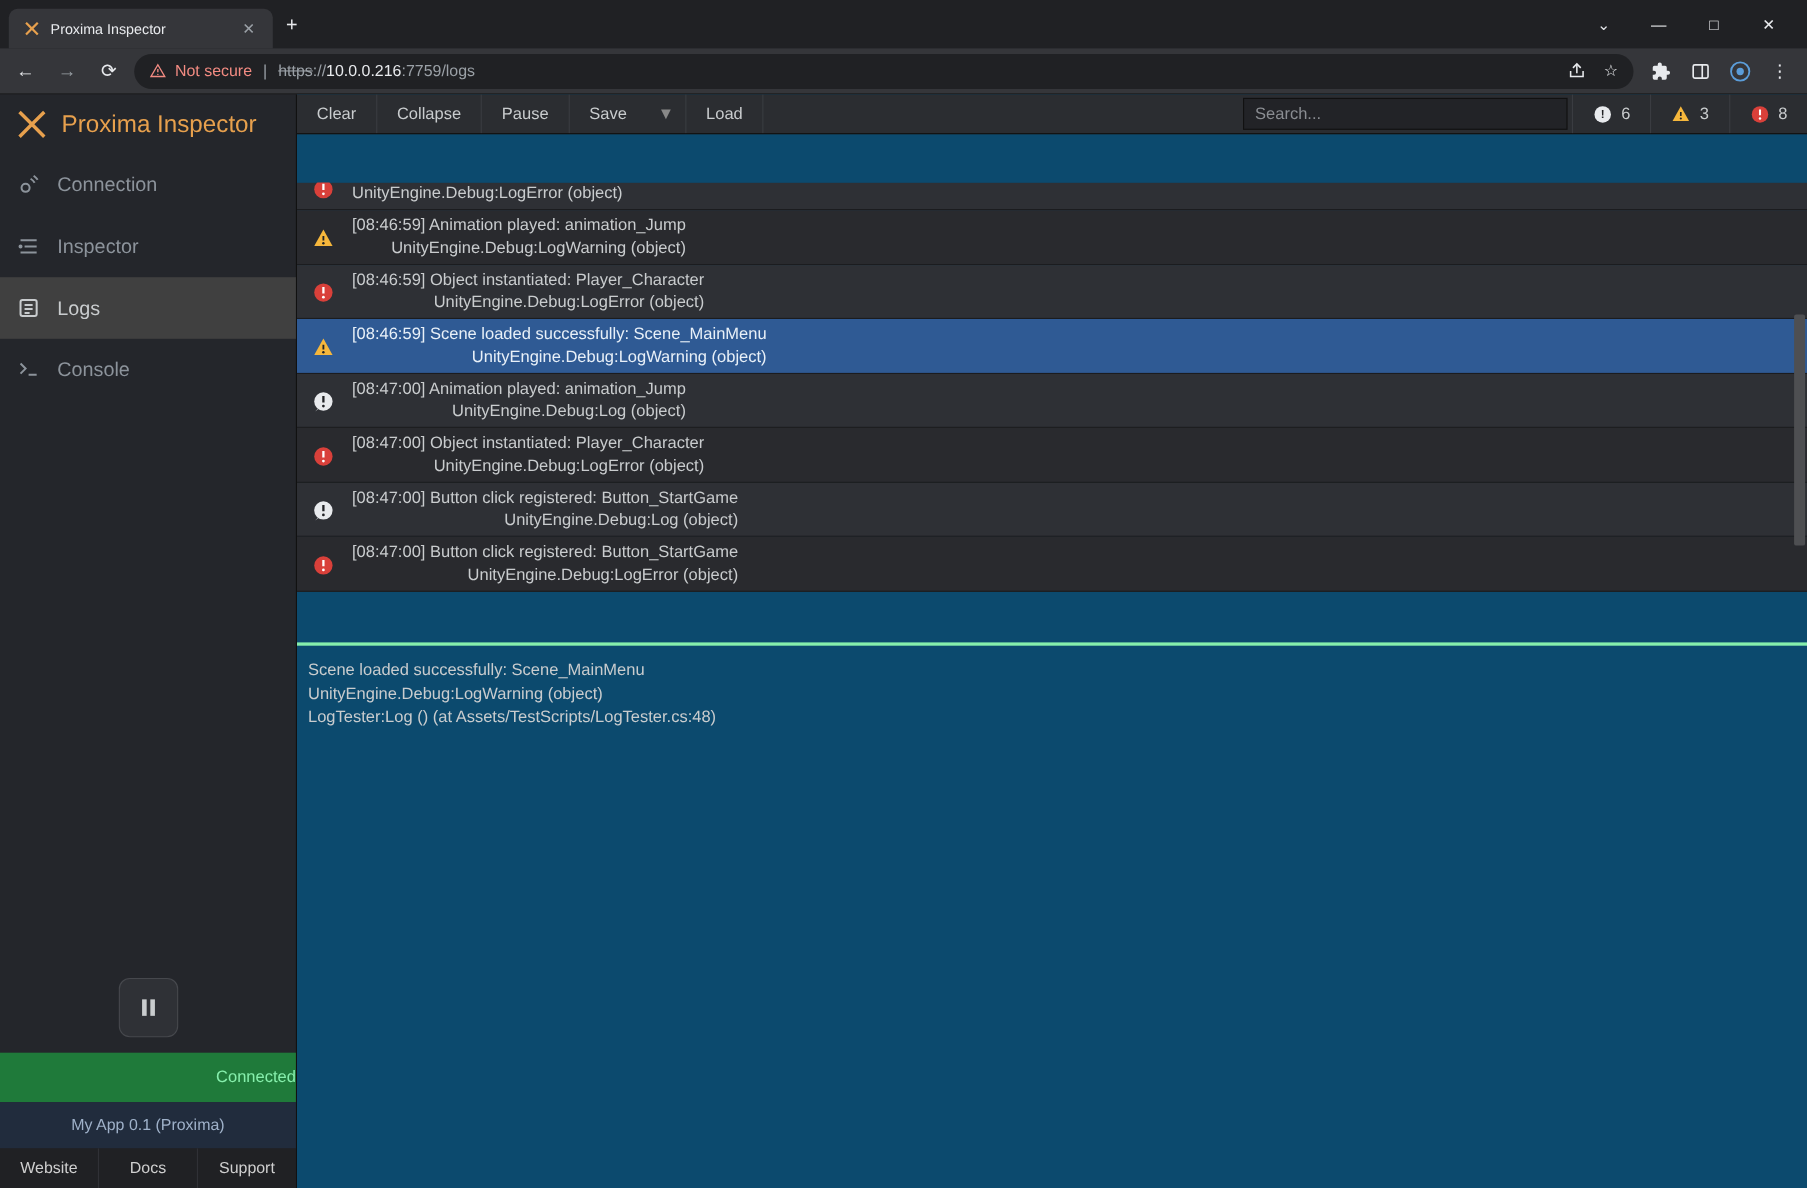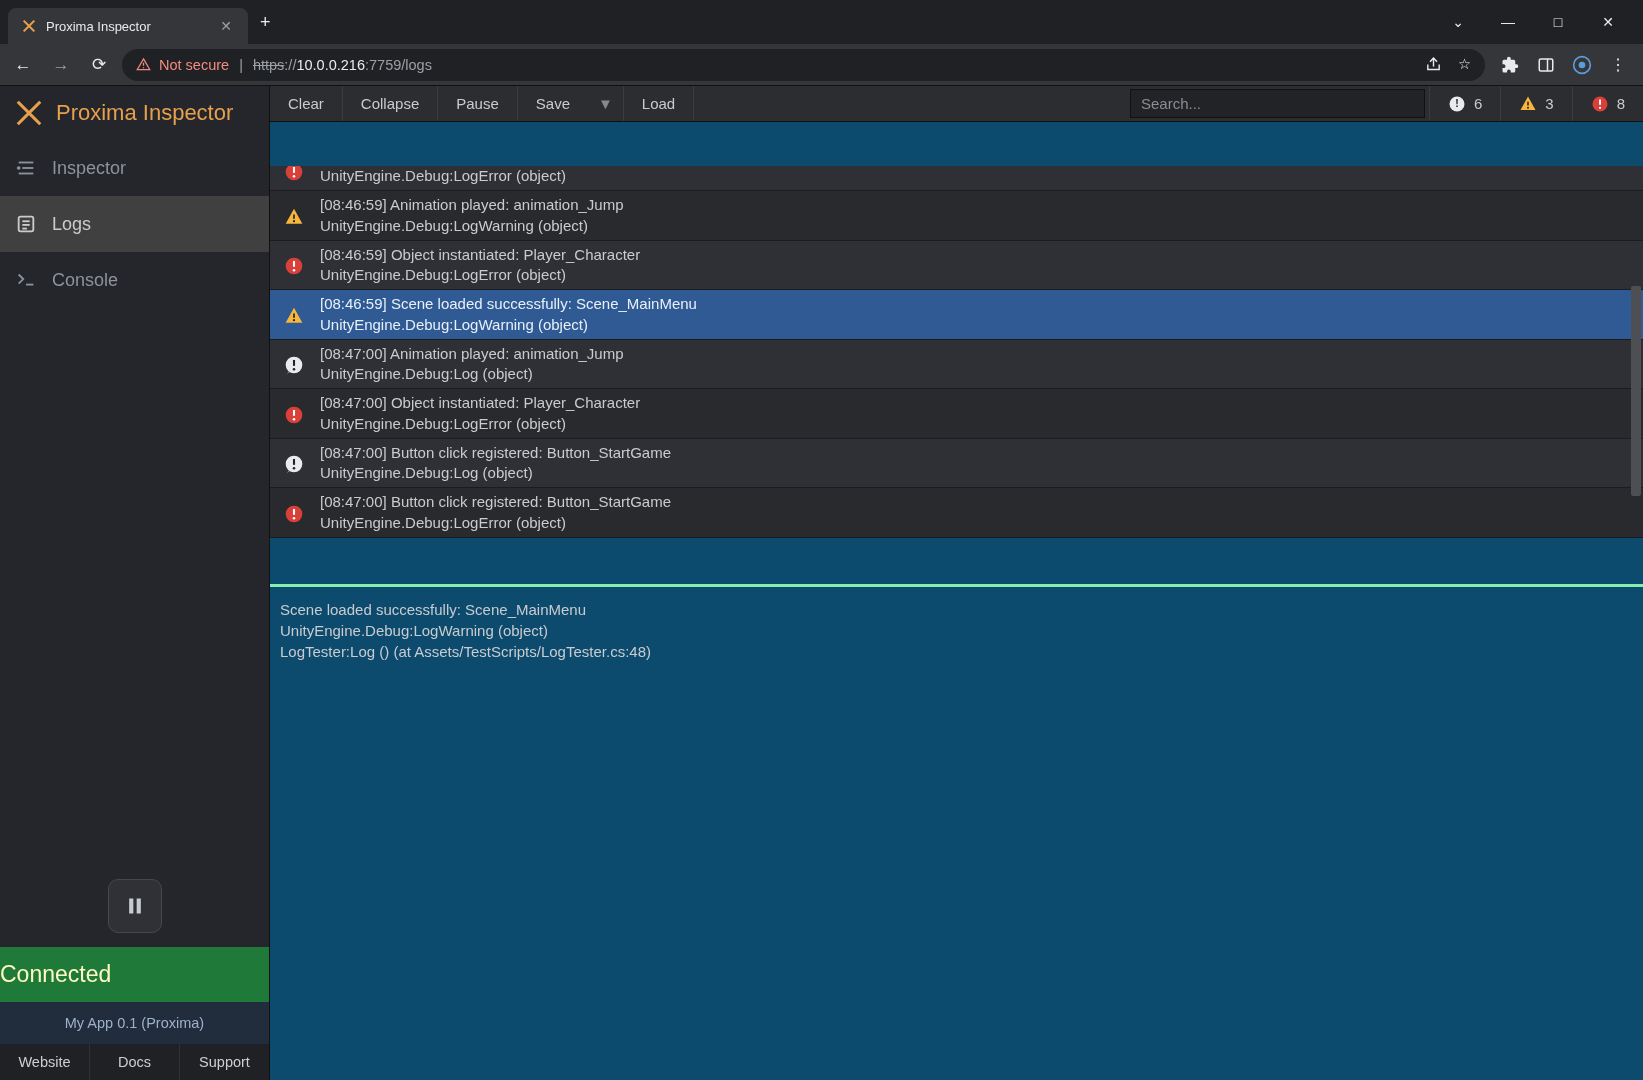--- a/index.html
+++ b/index.html
@@ -36,21 +36,21 @@
   .sidebar { width: 270px; background:#24262b; display:flex; flex-direction:column; border-right:1px solid #111;}
   .logo-row { display:flex; align-items:center; gap:12px; padding:12px 14px; }
   .logo-row .logo-icon { width:30px; height:30px;}
   .logo-row .logo-text { color:#e7a04d; font-size:22px; font-weight:500;}
   .nav-item { display:flex; align-items:center; gap:14px; padding:16px 14px; font-size:18px; color:#8c939b; cursor:pointer;}
   .nav-item.active { background:#404040; color:#c9ccce;}
   .nav-icon { width:24px; height:24px; display:flex;align-items:center;justify-content:center;}
   
   .sidebar-spacer { flex:1; }
   .pause-btn { width:54px; height:54px; border-radius:10px; background:#2f3136; margin:0 auto 14px; display:flex;align-items:center;justify-content:center; border:1px solid #46484d;}
-  .connected { background:#1f7a3a; color:#fef9c3; text-align:left; padding:14px 0; font-size:23px;}
+  .connected { background:#1f7a3a; color:#86efac; text-align:right; padding:14px 0; font-size:15px;}
   .app-name-row { background:#212c3d; color:#9fb1c9; text-align:center; padding:13px 0; font-size:14.5px;}
   .footer-links { display:flex; background:#202124;}
   .footer-links div { flex:1; text-align:center; padding:10px 16px; font-size:14.5px; color:#cfcfcf; border-right:1px solid #303136;}
   .footer-links div:last-child { border-right:none;}
   
   
   .main { flex:1; display:flex; flex-direction:column; background:#0c4a6e; position:relative;gap:44px;}
   
   .toolbar { display:flex; align-items:stretch; background:#2b2d31; border-bottom:1px solid #111; height:36px;}
   .toolbar-btn { padding:0 18px; display:flex; align-items:center; font-size:15px; color:#c9ccce; border-right:1px solid #3a3c41; cursor:pointer;}
@@ -59,21 +59,21 @@
   .search-box { width:295px; background:#222327; border:1px solid #111; margin:3px 4px; padding:0 10px; color:#8a8d92; font-size:15px; display:flex;align-items:center;}
   .count-pill { display:flex; align-items:center; gap:8px; padding:0 18px; border-left:1px solid #3a3c41; font-size:15px;}
   .count-pill .count-number{color:#c9ccce;}
   
   .log-list { flex:0 0 auto; height:374px; overflow-y:auto; position:relative;}
   .log-row { display:flex; align-items:center; gap:12px; padding:4px 10px 4px 10px; border-bottom:1px solid #1b1c1f; cursor:pointer;}
   .log-row:nth-child(odd){ background:#2e3035;}
   .log-row:nth-child(even){ background:#292a2e;}
   .log-row.selected { background:#2f5a94 !important;}
   .log-row .icon-slot { width:28px; display:flex; justify-content:center; padding-top:2px;}
-  .log-row .log-text { font-size:15px; color:#c9ccce; line-height:1.35;}
+  .log-row .log-text { font-size:15px; color:#c9ccce; line-height:1.35;text-align:right;}
   .log-row.selected .log-text{ color:#e8f0f8;}
   .log-row.partial { padding-top:0; padding-bottom:4px;}
   .log-row.partial .icon-slot svg { margin-top:-10px;}
   
   .scrollbar-indicator { position:absolute; right:2px; top:38px; width:10px; bottom:calc(100% - 412px); background:#4e4f52; border-radius:2px;}
   
   .detail-panel { flex:1; border-top:3px solid #86efac; padding:12px 10px 18px 10px; font-size:15px; color:#c9ccce; line-height:1.4;}
   
   
   svg { display:block; }
@@ -161,20 +161,31 @@
             <path d="M3 3 L12 12 L3 21" fill="none" stroke="#e7a04d" stroke-width="2.5"></path>
             <path d="M21 3 L12 12 L21 21" fill="none" stroke="#e7a04d" stroke-width="2.5"></path>
           </svg>
       </span>
       <span class="logo-text">Proxima Inspector</span>
     </div>
 
     <div class="nav-item">
       <span class="nav-icon">
           <svg width="22" height="22" viewBox="0 0 24 24" fill="none" stroke="#8c939b" stroke-width="2">
+            <circle cx="9" cy="15" r="4"></circle>
+            <path d="M13 11 a8 8 0 0 1 0 0"></path>
+            <path d="M14 6 a12 12 0 0 1 4 4"></path>
+            <path d="M17 3 a16 16 0 0 1 4 4"></path>
+          </svg>
+        </span>
+      <span>Connection</span>
+    </div>
+    <div class="nav-item">
+      <span class="nav-icon">
+          <svg width="22" height="22" viewBox="0 0 24 24" fill="none" stroke="#8c939b" stroke-width="2">
             <line x1="4" y1="6" x2="20" y2="6"></line>
             <line x1="8" y1="12" x2="20" y2="12"></line>
             <line x1="4" y1="18" x2="20" y2="18"></line>
             <circle cx="4" cy="12" r="1" fill="#8c939b"></circle>
           </svg>
         </span>
       <span>Inspector</span>
     </div>
     <div class="nav-item active">
       <span class="nav-icon">

